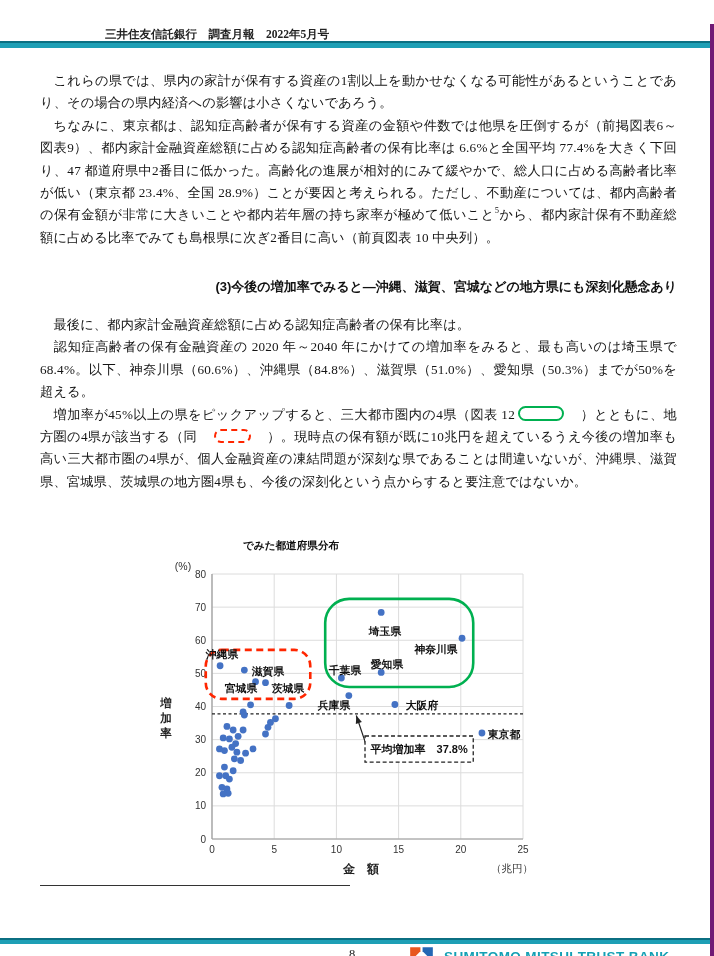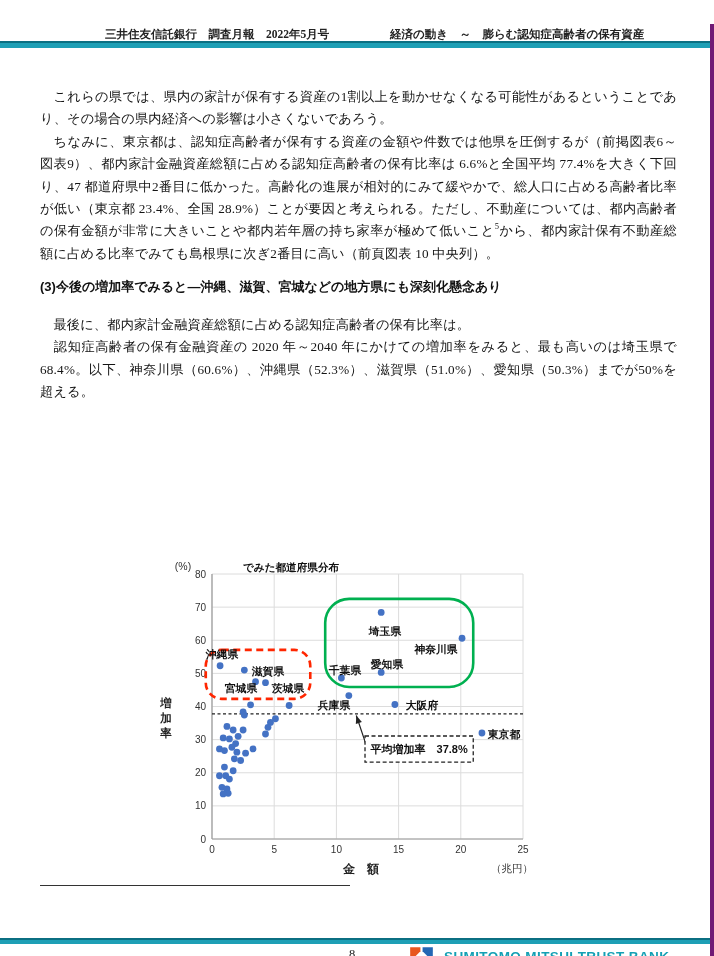--- a/index.html
+++ b/index.html
@@ -6,21 +6,21 @@
   #page{position:relative;width:714px;height:956px;background:#ffffff;overflow:hidden;
         font-family:"Liberation Serif","DejaVu Serif",serif;color:#111;
         border-right:4px solid #701a75;border-bottom:1px solid #d9d9d9;box-sizing:border-box;margin-top:24px;}
   .hdr-txt{position:absolute;top:2px;white-space:nowrap;font:bold 11.5px/16px "Liberation Serif","DejaVu Serif",serif;color:#222;}
   .rule-teal{position:absolute;left:0;width:714px;background:#1E9FB5;border-top:2px solid #0B6F82;}
   .bodytext{position:absolute;left:40px;width:637px;text-align:justify;
             font-size:13.2px;line-height:22.4px;letter-spacing:0.2px;color:#141414;}
   .bodytext p{margin:0;}
   sup.fn{font-size:8.5px;vertical-align:6px;line-height:0;}
   .sec-head{position:absolute;left:40px;width:637px;white-space:nowrap;
-            font:bold 13px/18px "Liberation Sans","DejaVu Sans",sans-serif;color:#111;}
+            font:bold 13px/18px "Liberation Sans","DejaVu Sans",sans-serif;color:#111;text-align:right;}
   .oval-green{display:inline-block;width:42px;height:11px;border:2.2px solid #00B050;border-radius:9px;
               vertical-align:-2px;margin:0 3px;}
   .oval-red{display:inline-block;width:33px;height:10px;border:2.2px dashed #FF2600;border-radius:8px;
             vertical-align:-2px;margin:0 3px;}
   .fig-title{position:absolute;white-space:nowrap;font:bold 10.6px/14px "Liberation Sans","DejaVu Sans",sans-serif;color:#111;}
   #chart-svg{position:absolute;left:150px;top:533px;font-family:"Liberation Sans","DejaVu Sans",sans-serif;}
   .fn-rule{position:absolute;left:40px;top:861px;width:310px;height:0;border-top:1.5px solid #333;}
   .footnote{position:absolute;left:40px;top:867px;width:640px;white-space:nowrap;
             font-size:11.3px;line-height:16px;color:#141414;}
   .page-num{position:absolute;left:340px;top:923px;width:24px;text-align:center;
@@ -28,36 +28,36 @@
   .bank{position:absolute;top:918px;left:408px;display:flex;align-items:flex-end;}
   .bank-name{margin-left:9px;white-space:nowrap;letter-spacing:0.4px;
              font:bold 13.5px/30px "Liberation Sans","DejaVu Sans",sans-serif;color:#14A0B4;}
 </style>
 </head>
 <body>
 
 <div id="page">
 
   <div class="hdr-txt" style="left:105px;">三井住友信託銀行　調査月報　2022年5月号</div>
-  <div class="hdr-txt" style="left:390px;">経済の動き　～　膨らむ認知症高齢者の保有資産</div>
   <div class="rule-teal" style="top:17px;height:5px;"></div>
 
-  <div class="bodytext" style="top:62px;">
+  <div class="bodytext" style="top:46px;">
     <p>　これらの県では、県内の家計が保有する資産の1割以上を動かせなくなる可能性があるということであり、その場合の県内経済への影響は小さくないであろう。</p>
     <p><span>　ちなみに、東京都は、認知症高齢者が保有する資産の金額や件数では他県を圧倒するが（前掲図表6～図表9）、都内家計金融資産総額に占める認知症高齢者の保有比率は 6.6%と全国平均 77.4%を大きく下回り、47 都道府県中2番目に低かった。高齢化の進展が相対的にみて緩やかで、総人口に占める高齢者比率が低い（東京都 23.4%、全国 28.9%）ことが要因と考えられる。ただし、不動産については、都内高齢者の保有金額が非常に大きいことや都内若年層の持ち家率が極めて低いこと</span><sup class="fn">5</sup><span>から、都内家計保有不動産総額に占める比率でみても島根県に次ぎ2番目に高い（前頁図表 10 中央列）。</span></p>
   </div>
 
   <div class="sec-head" style="top:254px;">(3)今後の増加率でみると―沖縄、滋賀、宮城などの地方県にも深刻化懸念あり</div>
 
   <div class="bodytext" style="top:290px;">
     <p>　最後に、都内家計金融資産総額に占める認知症高齢者の保有比率は。</p>
-    <p>　認知症高齢者の保有金融資産の 2020 年～2040 年にかけての増加率をみると、最も高いのは埼玉県で 68.4%。以下、神奈川県（60.6%）、沖縄県（52.3%）、滋賀県（51.0%）、愛知県（50.3%）までが50%を超える。</p>
+    <p>　認知症高齢者の保有金融資産の 2020 年～2040 年にかけての増加率をみると、最も高いのは埼玉県で 68.4%。以下、神奈川県（60.6%）、沖縄県（84.8%）、滋賀県（51.0%）、愛知県（50.3%）までが50%を超える。</p>
+    <p><span>　増加率が45%以上の県をピックアップすると、三大都市圏内の4県（図表 12</span><span class="oval-green"></span><span>　）とともに、地方圏の4県が該当する（同　</span><span class="oval-red"></span><span>　）。現時点の保有額が既に10兆円を超えているうえ今後の増加率も高い三大都市圏の4県が、個人金融資産の凍結問題が深刻な県であることは間違いないが、沖縄県、滋賀県、宮城県、茨城県の地方圏4県も、今後の深刻化という点からすると要注意ではないか。</span></p>
   </div>
 
-  <div class="fig-title" style="left:243px;top:536px;">でみた都道府県分布</div>
+  <div class="fig-title" style="left:243px;top:514px;">でみた都道府県分布</div>
 
   <svg id="chart-svg" width="430" height="325" viewBox="0 0 430 325">
       <line x1="62" x2="62" y1="17" y2="282" stroke="#dcdcdc" stroke-width="1"></line>
       <line x1="124.19999999999999" x2="124.19999999999999" y1="17" y2="282" stroke="#dcdcdc" stroke-width="1"></line>
       <line x1="186.39999999999998" x2="186.39999999999998" y1="17" y2="282" stroke="#dcdcdc" stroke-width="1"></line>
       <line x1="248.6" x2="248.6" y1="17" y2="282" stroke="#dcdcdc" stroke-width="1"></line>
       <line x1="310.79999999999995" x2="310.79999999999995" y1="17" y2="282" stroke="#dcdcdc" stroke-width="1"></line>
       <line x1="373" x2="373" y1="17" y2="282" stroke="#dcdcdc" stroke-width="1"></line>
       <line x1="62" x2="373" y1="282" y2="282" stroke="#dcdcdc" stroke-width="1"></line>
       <line x1="62" x2="373" y1="248.875" y2="248.875" stroke="#dcdcdc" stroke-width="1"></line>

